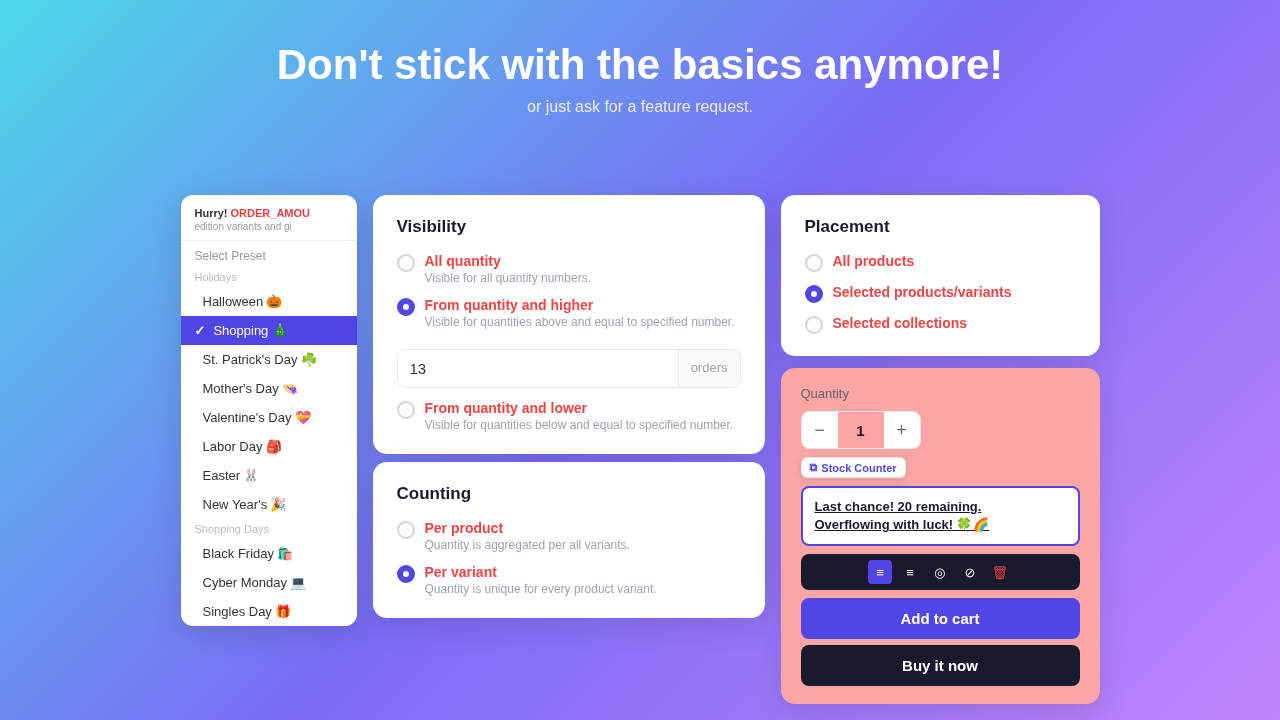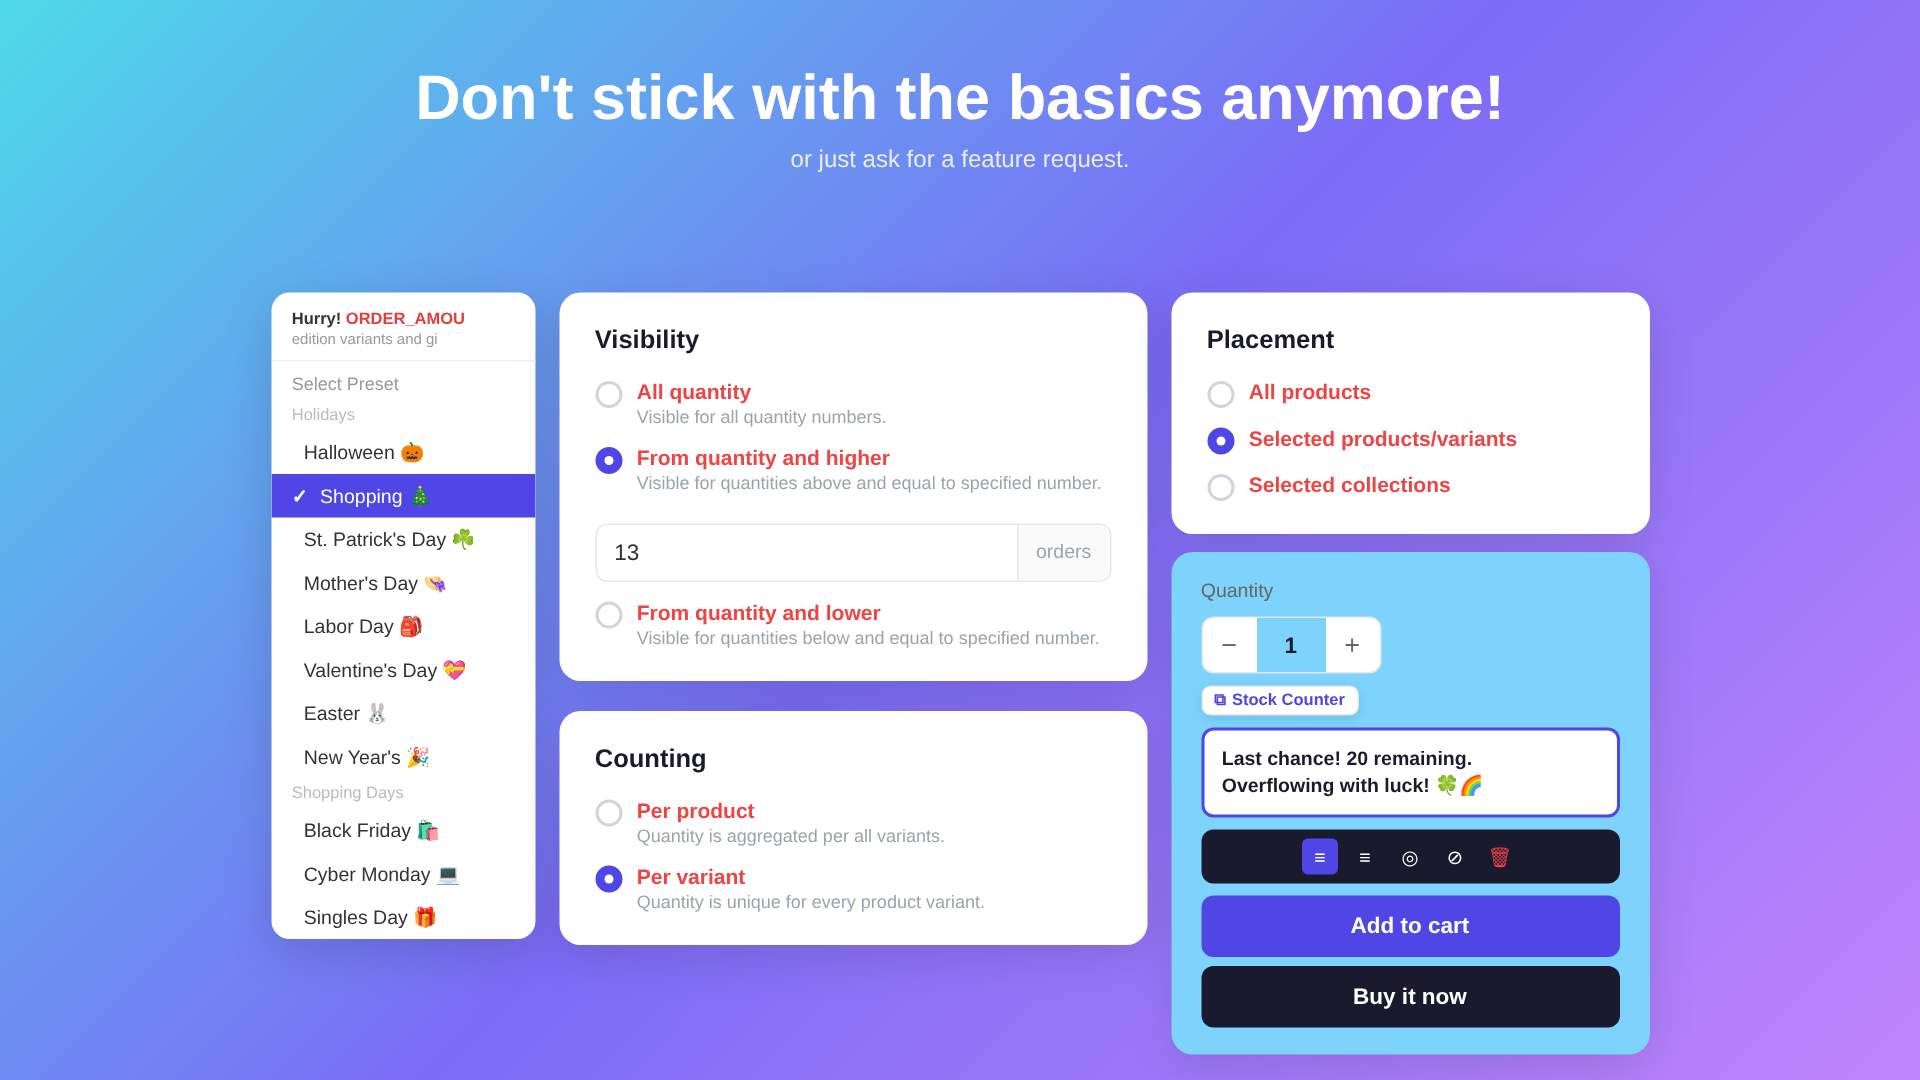--- a/index.html
+++ b/index.html
@@ -99,21 +99,21 @@
       font-weight: bold;
     }
     .dropdown-item:not(.selected) {
       padding-left: 22px;
     }
 
     
     .middle-panel {
       display: flex;
       flex-direction: column;
-      gap: 20px;
+      gap: 8px;
       width: 392px;
       flex-shrink: 0;
     }
 
     .card {
       background: #fff;
       border-radius: 14px;
       padding: 22px 24px;
       box-shadow: 0 8px 32px rgba(0,0,0,0.12);
     }
@@ -215,21 +215,21 @@
     }
 
     .placement-card {
       background: #fff;
       border-radius: 14px;
       padding: 22px 24px;
       box-shadow: 0 8px 32px rgba(0,0,0,0.12);
     }
 
     .quantity-card {
-      background: #7dd3fc;
+      background: #fca5a5;
       border-radius: 14px;
       padding: 18px 20px;
       box-shadow: 0 8px 32px rgba(0,0,0,0.12);
     }
 
     .quantity-label {
       font-size: 13px;
       color: #666;
       margin-bottom: 10px;
     }
@@ -282,20 +282,21 @@
       border-radius: 8px;
       padding: 10px 12px;
       margin-top: 8px;
       background: #fff;
     }
     .stock-message-box p {
       font-size: 13px;
       color: #1a1a2e;
       font-weight: 700;
       line-height: 1.4;
+      text-decoration: underline;
     }
 
     .toolbar-row {
       display: flex;
       align-items: center;
       justify-content: center;
       gap: 6px;
       background: #1a1a2e;
       border-radius: 8px;
       padding: 6px 10px;
@@ -363,22 +364,22 @@
       </div>
       <div class="subtitle">edition variants and gi</div>
     </div>
     <div class="select-preset">Select Preset</div>
     <div class="section-label">Holidays</div>
 
     <div class="dropdown-item">Halloween 🎃</div>
     <div class="dropdown-item selected">Shopping 🎄</div>
     <div class="dropdown-item">St. Patrick's Day ☘️</div>
     <div class="dropdown-item">Mother's Day 👒</div>
+    <div class="dropdown-item">Valentine's Day 💝</div>
     <div class="dropdown-item">Labor Day 🎒</div>
-    <div class="dropdown-item">Valentine's Day 💝</div>
     <div class="dropdown-item">Easter 🐰</div>
     <div class="dropdown-item">New Year's 🎉</div>
 
     <div class="section-label">Shopping Days</div>
     <div class="dropdown-item">Black Friday 🛍️</div>
     <div class="dropdown-item">Cyber Monday 💻</div>
     <div class="dropdown-item">Singles Day 🎁</div>
   </div>
 
   <div class="middle-panel">

